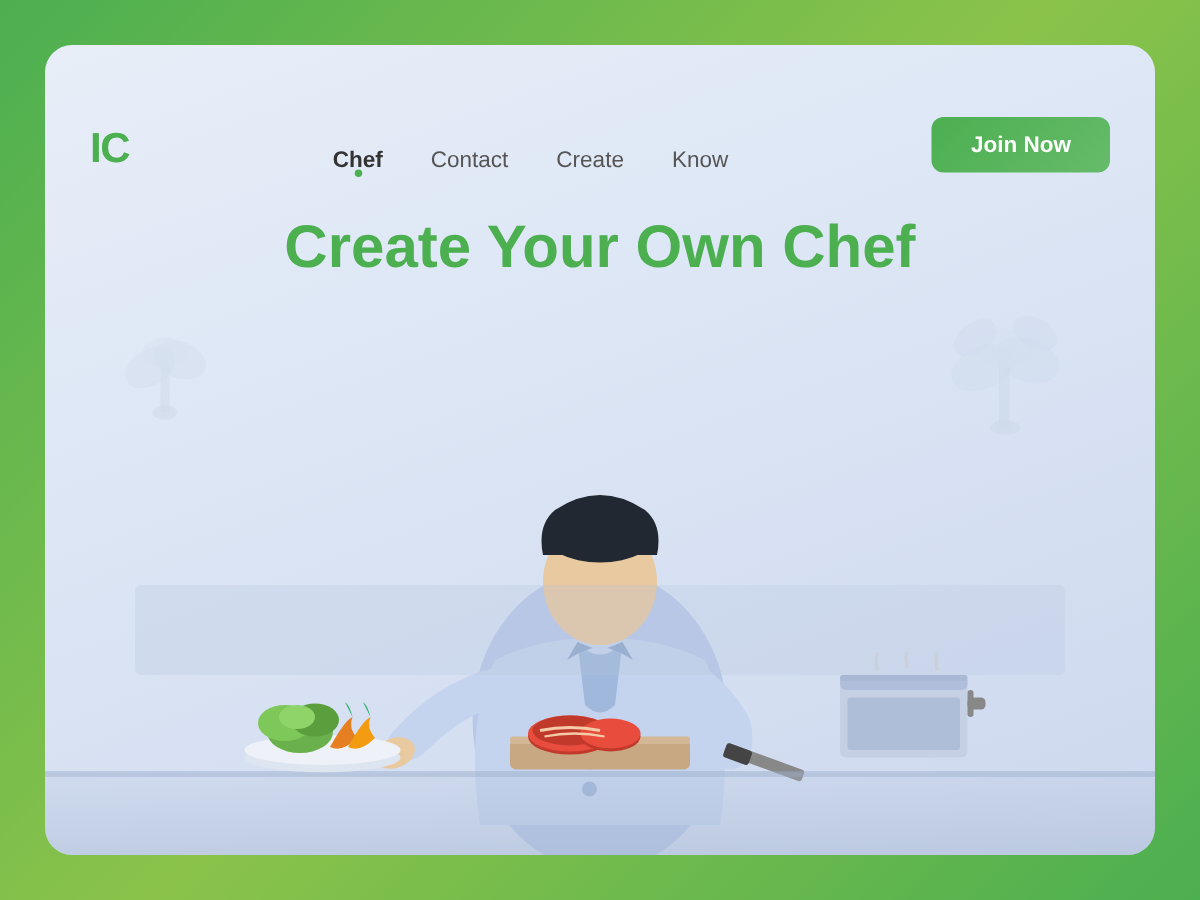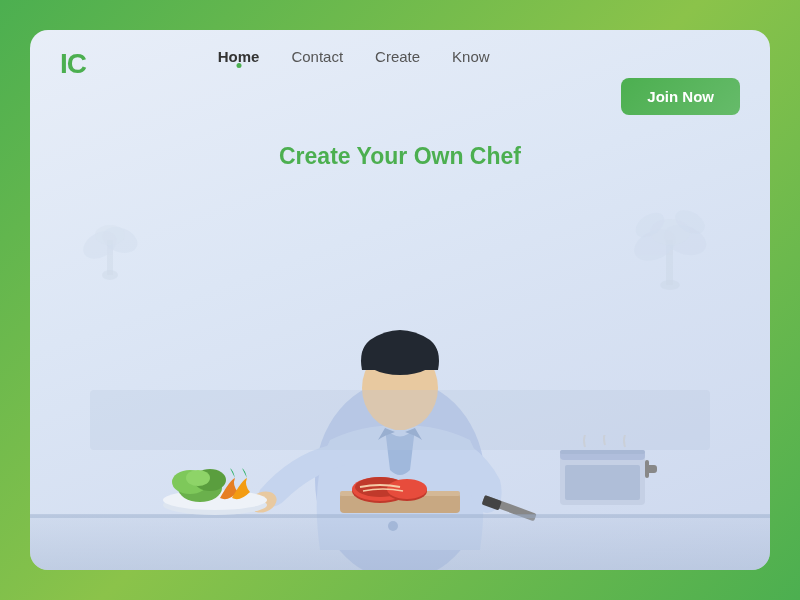--- a/index.html
+++ b/index.html
@@ -41,21 +41,21 @@
       right: 50px;
       top: 150px;
       width: 100px;
       height: 110px;
       opacity: 0.5;
     }
 
     
     .navbar {
       display: flex;
-      align-items: flex-start;
+      align-items: flex-end;
       justify-content: space-between;
       padding: 18px 30px;
       position: relative;
       z-index: 10;
     }
 
     .logo {
       font-size: 28px;
       font-weight: 900;
       color: #4CAF50;
@@ -108,21 +108,21 @@
 
     
     .hero-text {
       text-align: center;
       padding: 10px 20px 0;
       position: relative;
       z-index: 10;
     }
 
     .hero-title {
-      font-size: 23px;
+      font-size: 40px;
       font-weight: 800;
       color: #4CAF50;
       margin-bottom: 29px;
     }
 
     .hero-sub {
       font-size: 14px;
       color: #777;
       line-height: 1.7;
     }
@@ -204,21 +204,21 @@
     <ellipse cx="35" cy="65" rx="22" ry="14" fill="#c8d5e8" opacity="0.5" transform="rotate(-25 35 65)"></ellipse>
     <ellipse cx="65" cy="60" rx="22" ry="14" fill="#c8d5e8" opacity="0.5" transform="rotate(20 65 60)"></ellipse>
     <ellipse cx="50" cy="52" rx="20" ry="13" fill="#d0dcea" opacity="0.5"></ellipse>
     <ellipse cx="30" cy="45" rx="16" ry="10" fill="#c8d5e8" opacity="0.45" transform="rotate(-35 30 45)"></ellipse>
     <ellipse cx="70" cy="42" rx="16" ry="10" fill="#c8d5e8" opacity="0.45" transform="rotate(30 70 42)"></ellipse>
   </svg>
 
   <nav class="navbar">
     <div class="logo">IC</div>
     <div class="nav-links">
-      <a class="nav-link active">Home</a>
+      <a class="nav-link active">Chef</a>
       <a class="nav-link">Contact</a>
       <a class="nav-link">Create</a>
       <a class="nav-link">Know</a>
     </div>
     <button class="join-btn">Join Now</button>
   </nav>
 
   <div class="hero-text">
     <h1 class="hero-title">Create Your Own Chef</h1>
   </div>

